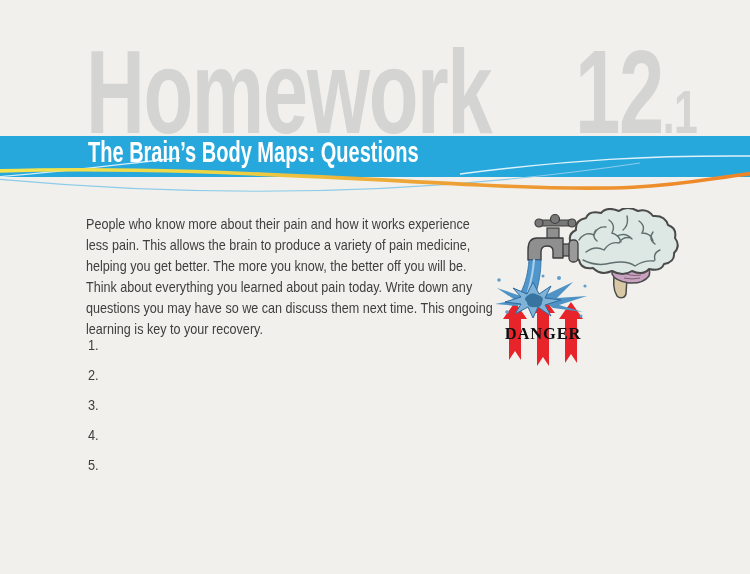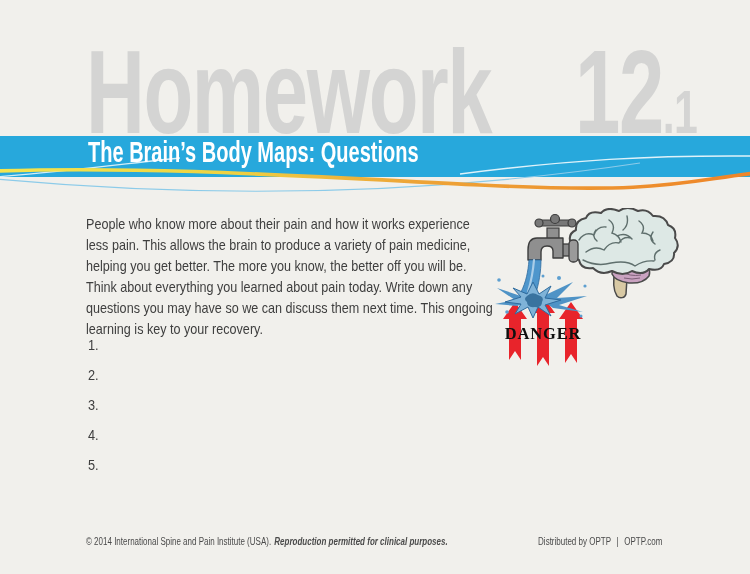--- a/index.html
+++ b/index.html
@@ -117,22 +117,14 @@
   </svg>
 
   <div class="qlist">
     <div class="qitem">1.</div>
     <div class="qitem">2.</div>
     <div class="qitem">3.</div>
     <div class="qitem">4.</div>
     <div class="qitem">5.</div>
   </div>
 
-  <div class="footer">
-    <div class="footer-left">
-      <span>© 2014 International Spine and Pain Institute (USA).</span><span class="perm">Reproduction permitted for clinical purposes.</span>
-    </div>
-    <div class="footer-right">
-      <span>Distributed by OPTP</span><span class="fsep">|</span><span>OPTP.com</span>
-    </div>
-  </div>
 
 </div>
 
 </body></html>

